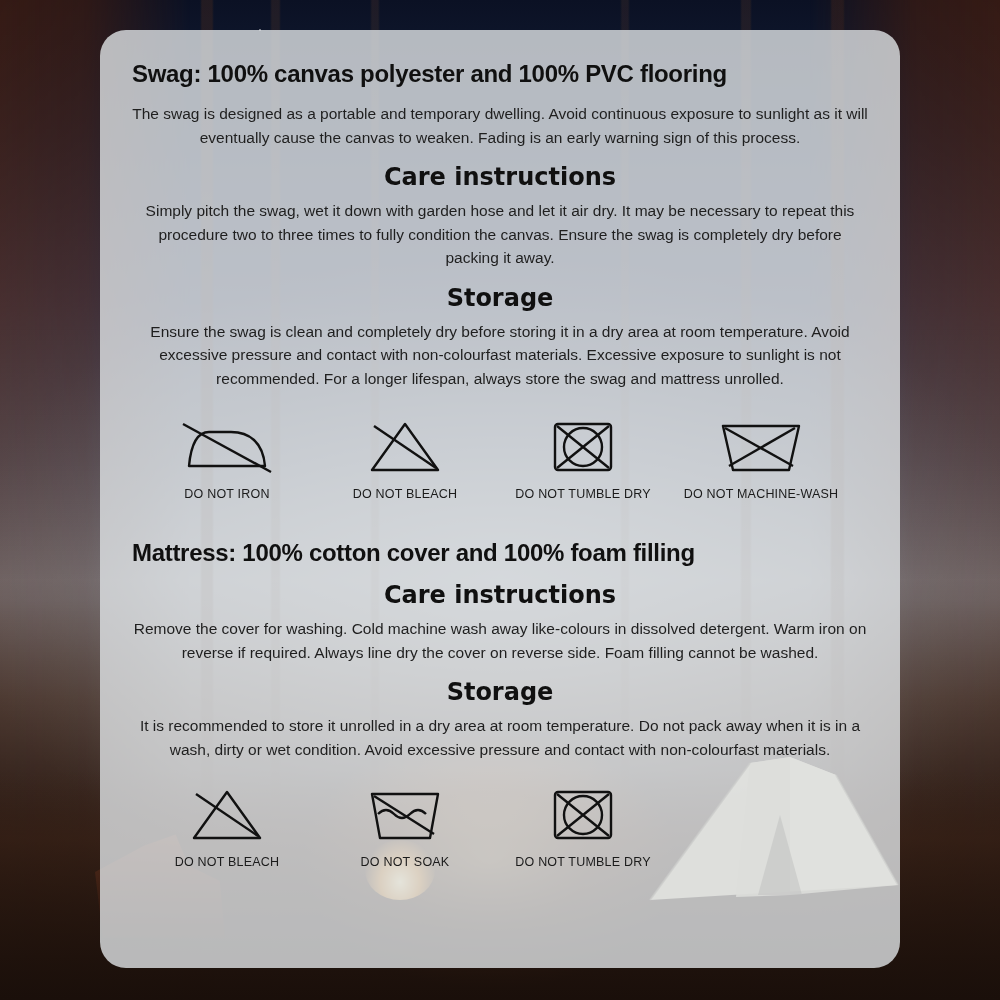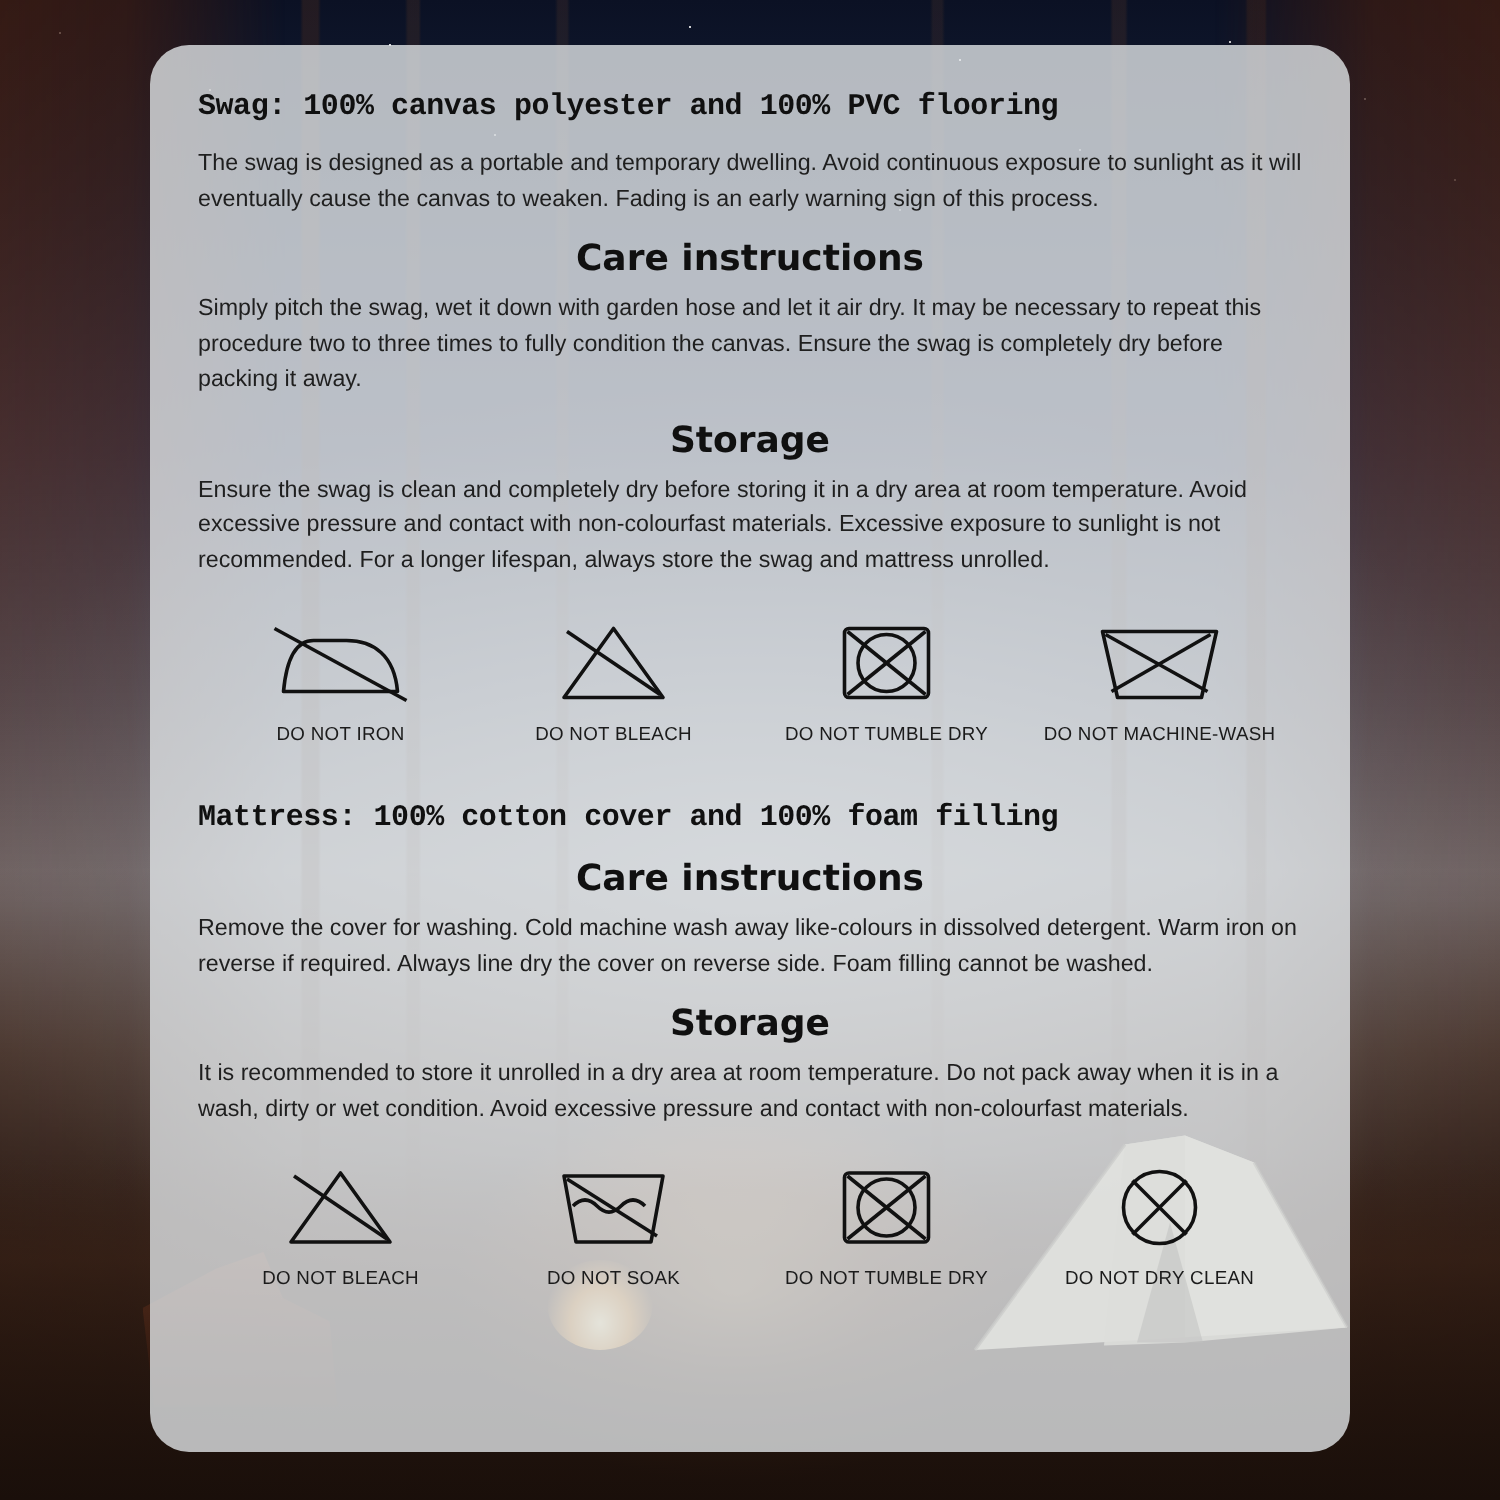--- a/index.html
+++ b/index.html
@@ -125,47 +125,48 @@
     width: 800px;
     height: 938px;
     background: rgba(224,228,230,0.80);
     border-radius: 26px;
     box-sizing: border-box;
     padding: 28px 32px 20px 32px;
     color: #1c1c1c;
   }
 
   h1.title {
-    font-family: Liberation Mono, monospace;
-    font-size: 20px;
+    font-family: Liberation Sans, sans-serif;
+    font-size: 24px;
     font-weight: 700;
     letter-spacing: -0.3px;
     margin: 2px 0 14px 0;
     color: #101010;
   }
   h2.subtitle {
     font-family: "DejaVu Sans", sans-serif;
     font-size: 24px;
     font-weight: 700;
     margin: 14px 0 8px 0;
     color: #101010;
     text-align: center;
   }
   h2.subtitle.tight { margin-top: 8px; }
   p.body {
     font-family: "Liberation Sans", sans-serif;
     font-size: 15.5px;
     line-height: 1.52;
     margin: 0 0 2px 0;
     color: #1f1f1f;
+    text-align: center;
   }
 
   .icon-row {
     display: flex;
-    justify-content: space-between;
+    justify-content: flex-start;
     align-items: flex-end;
     padding: 0 6px;
     margin: 26px 0 10px 0;
   }
   .icon-row.second { margin: 22px 0 4px 0; }
   .icon-cell {
     display: flex;
     flex-direction: column;
     align-items: center;
     width: 178px;
@@ -299,27 +300,17 @@
           <svg width="70" height="62" viewBox="0 0 70 62" fill="none" stroke="#111" stroke-width="2.4">
             <rect x="7" y="8" width="56" height="46" rx="3"></rect>
             <circle cx="35" cy="31" r="19"></circle>
             <path d="M9 10 L61 52"></path>
             <path d="M61 10 L9 52"></path>
           </svg>
         </span>
         <span class="icon-label">DO NOT TUMBLE DRY</span>
       </div>
 
-      <div class="icon-cell">
-        <span>
-          <svg width="66" height="62" viewBox="0 0 66 62" fill="none" stroke="#111" stroke-width="2.4">
-            <circle cx="33" cy="31" r="24"></circle>
-            <path d="M15 13 L51 49"></path>
-            <path d="M51 13 L15 49"></path>
-          </svg>
-        </span>
-        <span class="icon-label">DO NOT DRY CLEAN</span>
-      </div>
 
     </div>
 
   </div>
 </div>
 
 </body></html>

